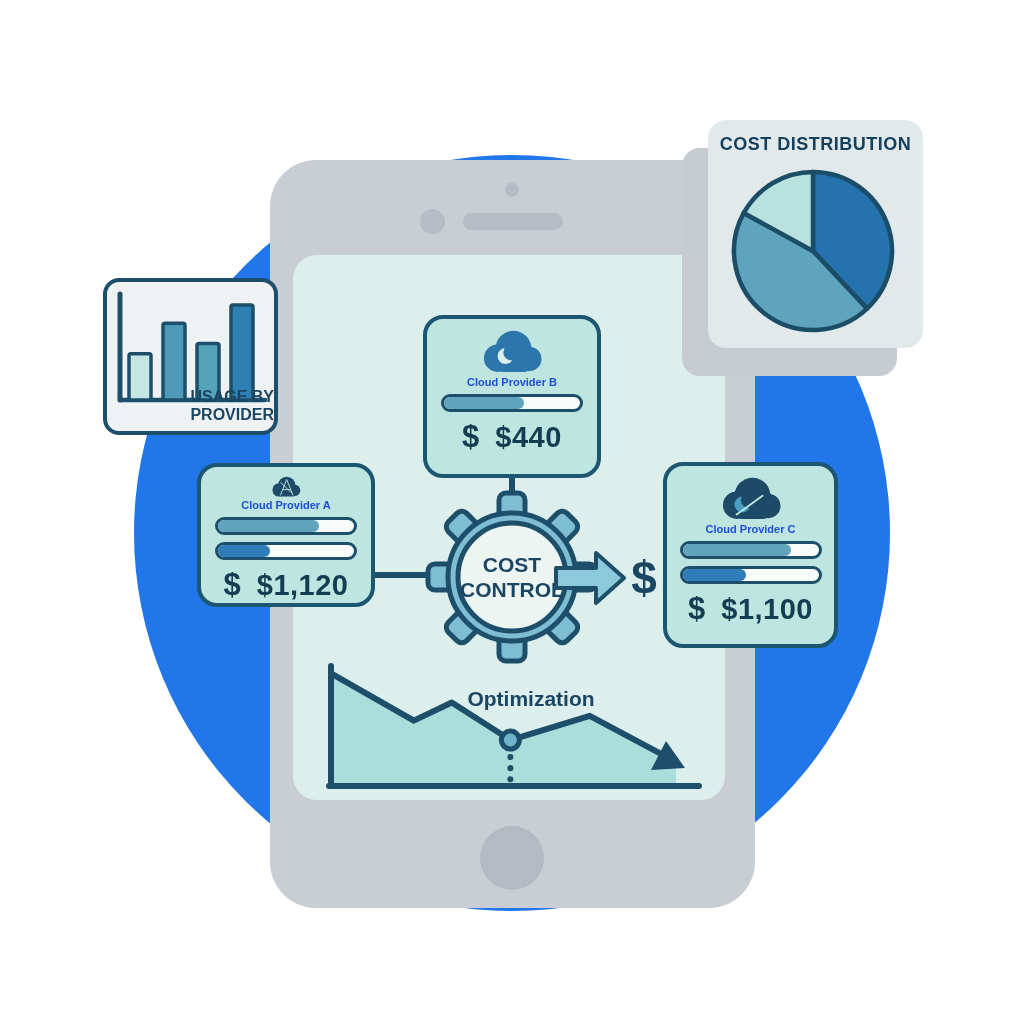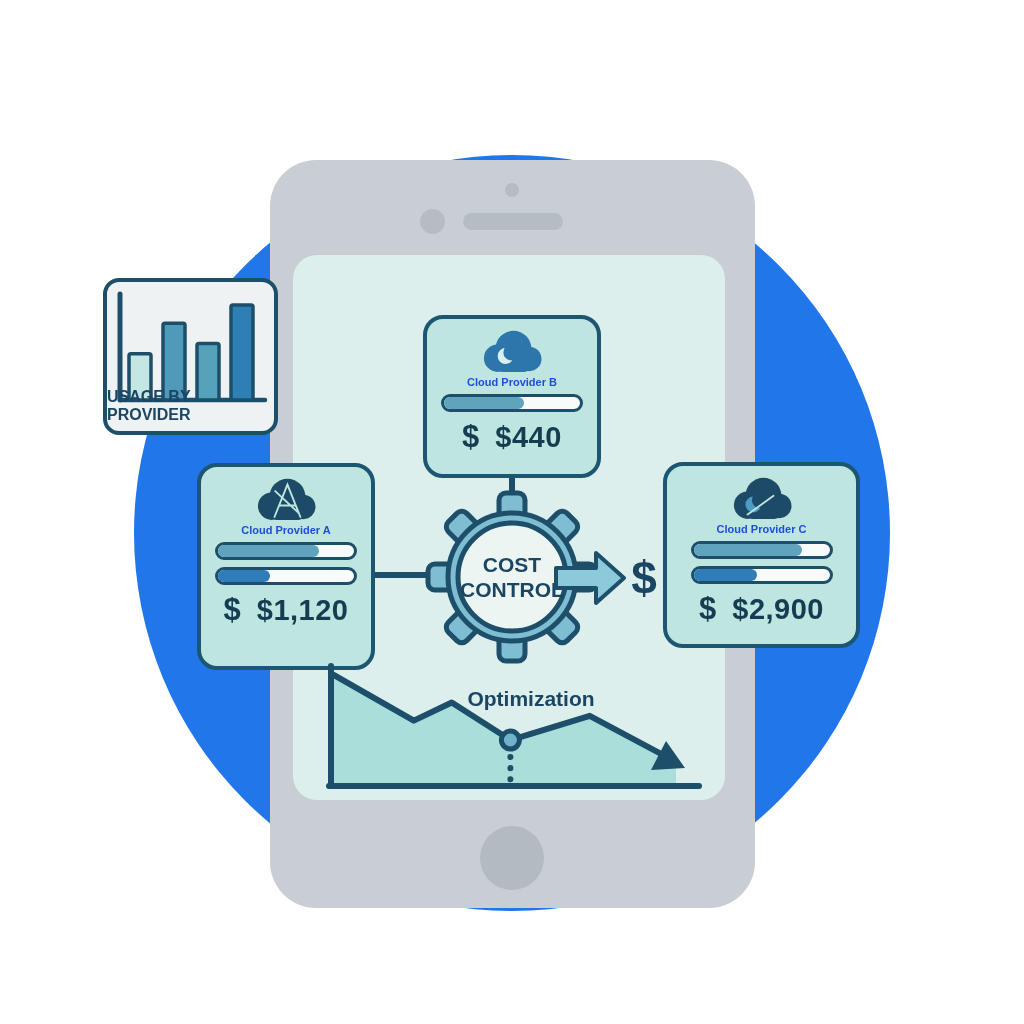--- a/index.html
+++ b/index.html
@@ -17,33 +17,33 @@
   .speaker{left:463px;top:213px;width:100px;height:17px;border-radius:9px;background:#b6bcc4;}
   .screen{left:293px;top:255px;width:432px;height:545px;border-radius:24px;background:#ddefec;}
   .home-button{left:480px;top:826px;width:64px;height:64px;border-radius:50%;background:#b4bac1;}
 
   .app-title{left:293px;top:268px;width:432px;text-align:center;font-size:32px;font-weight:700;
              letter-spacing:1px;color:#1b4663;}
 
   
   .usage-panel{left:103px;top:278px;width:175px;height:157px;background:#eef2f3;
                border:4px solid #1d4f6b;border-radius:16px;box-sizing:border-box;}
-  .usage-label{position:absolute;left:0;bottom:7px;width:100%;text-align:left;
+  .usage-label{position:absolute;left:0;bottom:7px;width:100%;text-align:right;
                font-size:16px;font-weight:700;color:#1b4663;margin-top:16px;}
   .cost-panel{left:708px;top:120px;width:215px;height:228px;background:#e2e9eb;border-radius:18px;
               box-shadow:-26px 28px 0 #c7ccd2;}
   .cost-title{position:absolute;top:14px;left:0;width:100%;text-align:center;
               font-size:18px;font-weight:700;letter-spacing:.5px;color:#14405c;}
 
   
   .card{background:#bfe5e1;border:4px solid #1d5671;border-radius:20px;box-sizing:border-box;
         display:flex;flex-direction:column;align-items:center;}
-  .card-a{left:197px;top:463px;width:178px;height:207px;}
+  .card-a{left:197px;top:463px;width:178px;height:144px;}
   .card-b{left:423px;top:315px;width:178px;height:163px;}
-  .card-c{left:663px;top:462px;width:197px;height:186px;text-align:center;}
+  .card-c{left:663px;top:462px;width:175px;height:186px;text-align:center;}
   .card .cloud{margin-top:8px;}
   .card .name{font-size:11px;font-weight:700;color:#1d4ed8;margin:1px 0 6px;}
   .bars{width:142px;display:flex;flex-direction:column;gap:7px;}
   .track{height:12px;background:#f7fbfa;border:3px solid #1d4f6b;border-radius:9px;overflow:hidden;}
   .fill{height:100%;border-radius:0 7px 7px 0;}
   .price{display:flex;align-items:baseline;gap:16px;margin-top:7px;color:#143d52;}
   .price .cur{font-size:31px;font-weight:700;}
   .price .amt{font-size:29px;font-weight:700;letter-spacing:.5px;}
 
   
@@ -77,20 +77,28 @@
       <g id="usage-bars">
           <rect x="22" y="69.67" width="22" height="46.33" rx="2" fill="#c5e7e4" stroke="#1d4f6b" stroke-width="3.5"></rect>
           <rect x="56" y="39.16" width="22" height="76.84" rx="2" fill="#4f9ab9" stroke="#1d4f6b" stroke-width="3.5"></rect>
           <rect x="90" y="59.5" width="22" height="56.5" rx="2" fill="#55a3bb" stroke="#1d4f6b" stroke-width="3.5"></rect>
           <rect x="124" y="21.08" width="22" height="94.92" rx="2" fill="#2e7fb3" stroke="#1d4f6b" stroke-width="3.5"></rect>
         </g>
     </svg>
     <div class="usage-label">USAGE BY PROVIDER</div>
   </div>
 
+  <div class="abs cost-panel">
+    <div class="cost-title">COST DISTRIBUTION</div>
+    <svg id="pie-chart" width="215" height="228" viewBox="0 0 215 228" style="position:absolute;left:0;top:0;">
+        <path d="M 105 131 L 105 52 A 79 79 0 0 1 159.0792213683664 188.5885215662915 Z" fill="#2573ae" stroke="#1b4d66" stroke-width="4.5" stroke-linejoin="round"></path>
+        <path d="M 105 131 L 159.0792213683664 188.5885215662915 A 79 79 0 0 1 35.77177227653476 92.94145974596452 Z" fill="#5fa3bd" stroke="#1b4d66" stroke-width="4.5" stroke-linejoin="round"></path>
+        <path d="M 105 131 L 35.77177227653476 92.94145974596452 A 79 79 0 0 1 104.99999999999999 52 Z" fill="#b9e2de" stroke="#1b4d66" stroke-width="4.5" stroke-linejoin="round"></path>
+      </svg>
+  </div>
 
   <div class="abs connector-v"></div>
   <div class="abs connector-h"></div>
 
   <div class="abs card card-b">
     <svg class="cloud" width="72" height="48" viewBox="0 0 100 66">
       <g fill="#2c76ab">
         <circle cx="30" cy="43" r="19"></circle>
           <circle cx="52" cy="30" r="25"></circle>
         <circle cx="74" cy="44" r="17"></circle>
@@ -152,21 +160,21 @@
     <div class="bars">
         <div class="track">
           <div class="fill" style="width: 80%; background: rgb(95, 163, 189);"></div>
         </div>
         <div class="track">
           <div class="fill" style="width: 47%; background: rgb(46, 124, 184);"></div>
         </div>
       </div>
     <div class="price">
       <span class="cur">$</span>
-      <span class="amt">$2,900</span>
+      <span class="amt">$1,100</span>
     </div>
   </div>
 
   <svg class="abs" style="left:425px;top:490px;" width="174" height="174" viewBox="-87 -87 174 174">
     <g fill="#7fbdd2" stroke="#1d4f6b" stroke-width="5" stroke-linejoin="round" id="gear-teeth">
         <rect x="-13" y="-84" width="26" height="44" rx="7" transform="rotate(0)"></rect>
         <rect x="-13" y="-84" width="26" height="44" rx="7" transform="rotate(45)"></rect>
         <rect x="-13" y="-84" width="26" height="44" rx="7" transform="rotate(90)"></rect>
         <rect x="-13" y="-84" width="26" height="44" rx="7" transform="rotate(135)"></rect>
         <rect x="-13" y="-84" width="26" height="44" rx="7" transform="rotate(180)"></rect>

